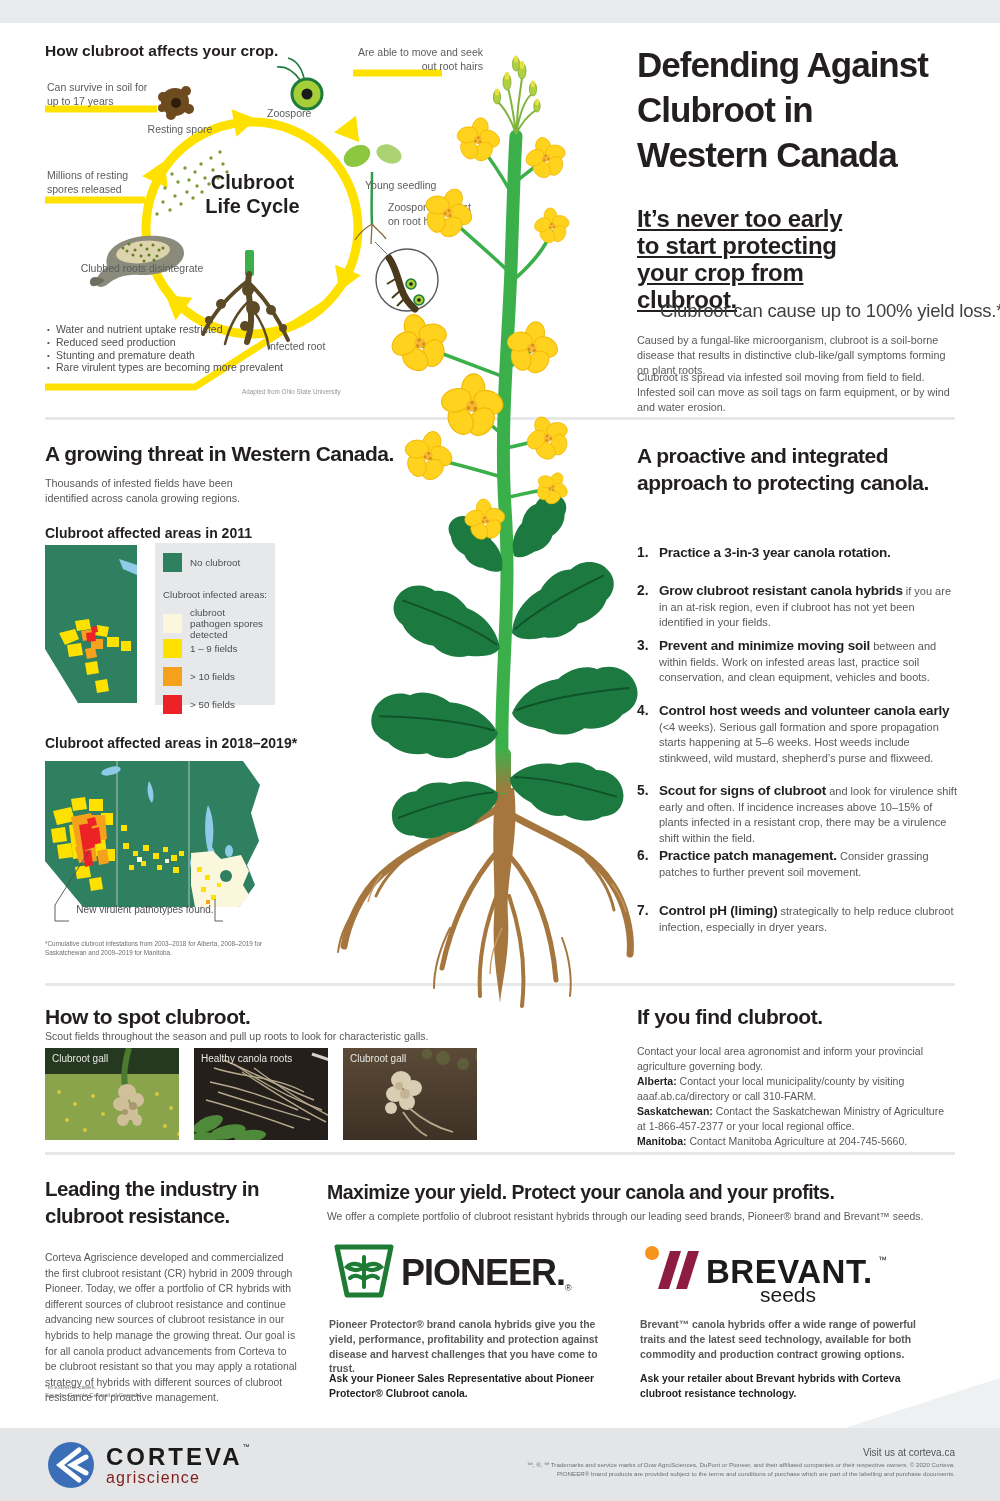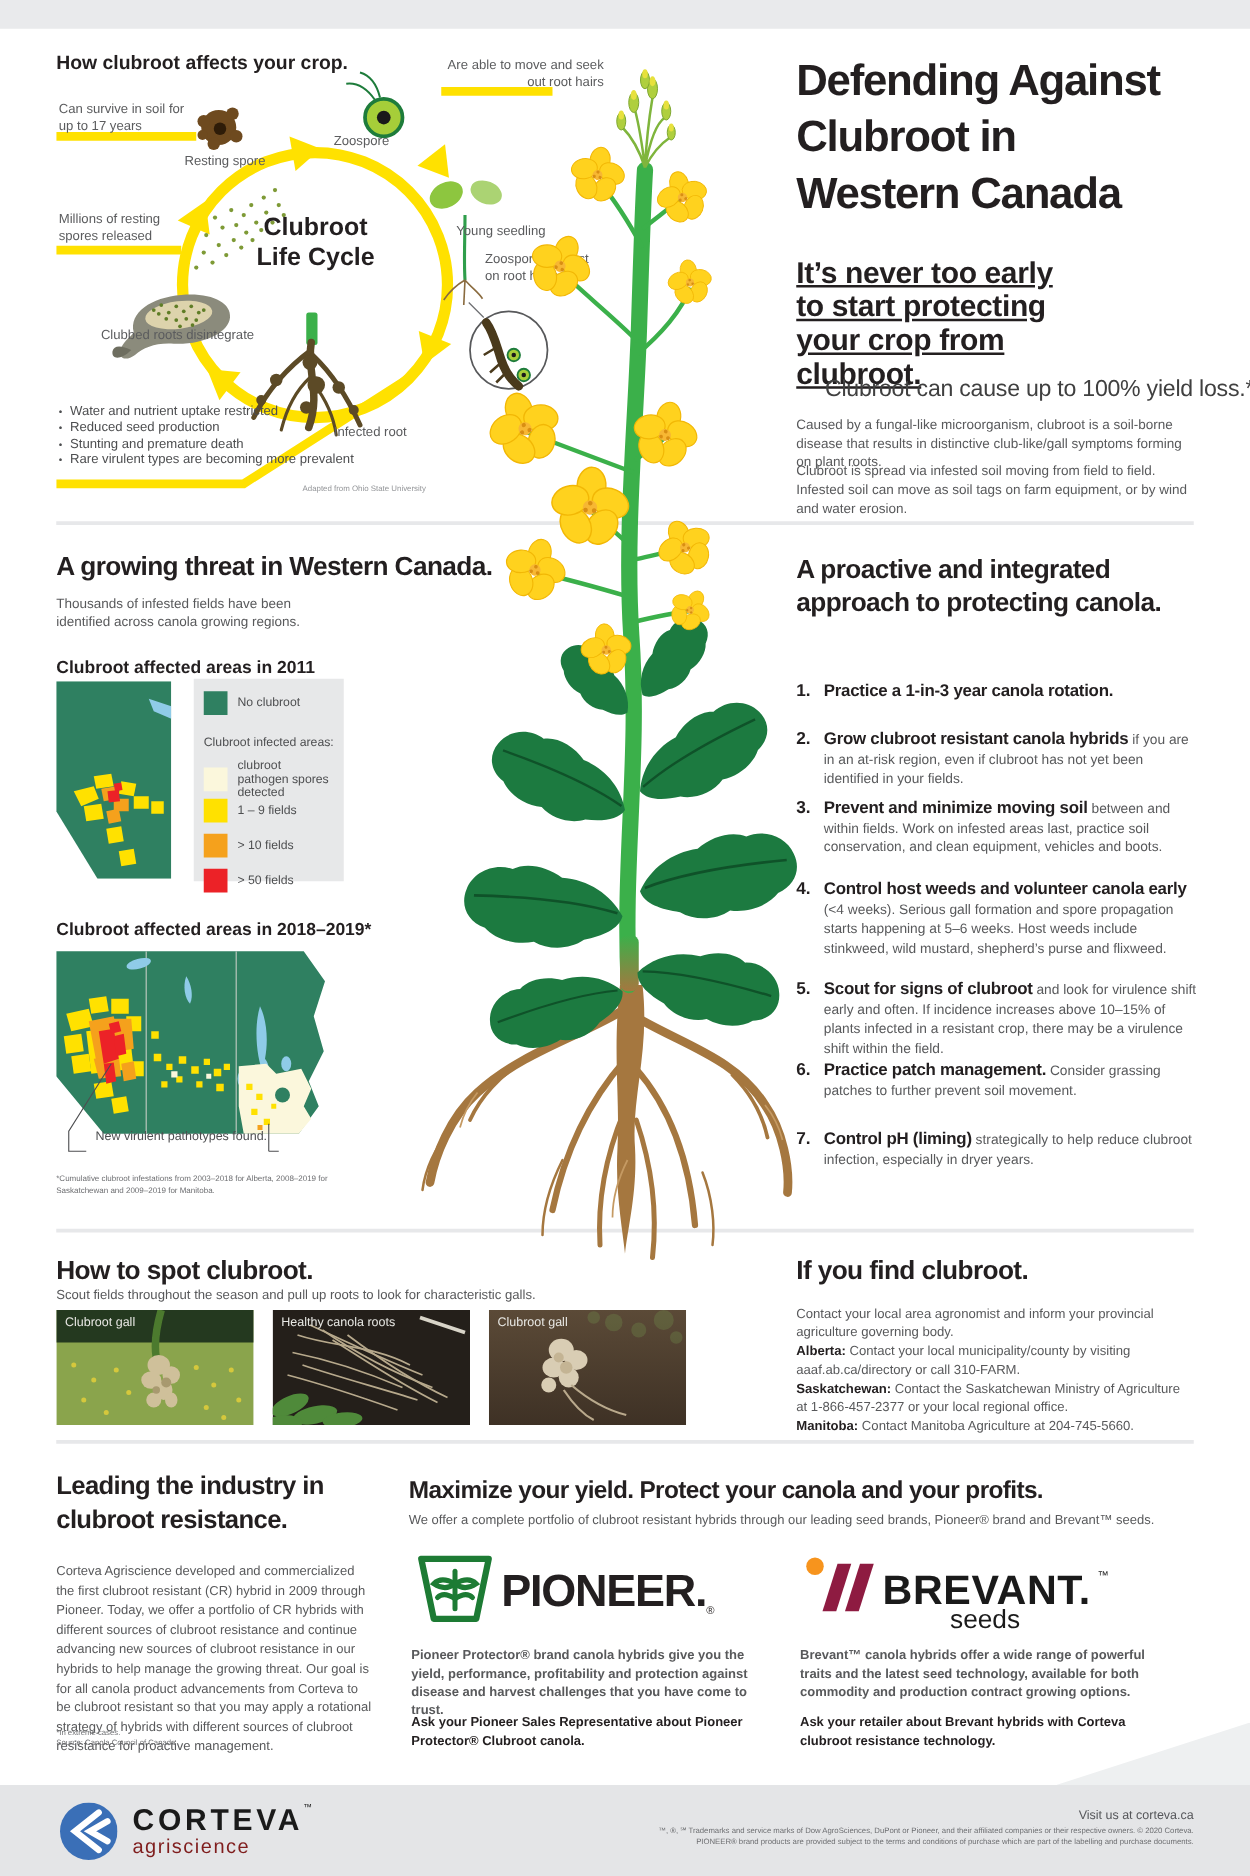--- a/index.html
+++ b/index.html
@@ -55,21 +55,21 @@
   .step .b { font-weight:800; font-size:13.5px; color:#231f20; letter-spacing:-0.2px; }
 
   
   .plant { position:absolute; left:300px; top:48px; width:370px; height:975px; z-index:3; }
 
   
   .spot { left:45px; top:998px; width:535px; }
   .spot-h { font-size:21px; }
   .spot-intro { position:absolute; top:32px; width:535px; font-size:10.5px; white-space:nowrap; }
   .photos { position:absolute; top:50px; display:flex; gap:15px; }
-  .photo { position:relative; width:158px; height:92px; overflow:hidden; }
+  .photo { position:relative; width:134px; height:92px; overflow:hidden; }
   .photo .cap { position:absolute; left:7px; top:5px; font-size:10px; color:#e8e8e4; z-index:2; }
 
   
   .find { left:637px; top:998px; width:323px; }
   .find-h { font-size:21px; }
   .find-intro { position:absolute; top:46px; width:310px; font-size:10.5px; line-height:14.5px; }
   .find-item { position:absolute; width:318px; font-size:10.5px; line-height:14.5px; }
   .find-item b { color:#231f20; font-weight:800;text-align:right; }
 
   
@@ -388,21 +388,21 @@
     <div class="callout-label">New virulent pathotypes found.</div>
     <div class="map-footnote">*Cumulative clubroot infestations from 2003–2018 for Alberta, 2008–2019 for Saskatchewan and 2009–2019 for Manitoba.</div>
   </div>
 
   <div class="sec approach">
     <div class="h1 approach-h">
       <span>A proactive and integrated</span><br>
       <span>approach to protecting canola.</span>
     </div>
     <div class="step" style="top:103px">
-      <span class="n">1.</span><span class="b">Practice a 1-in-3 year canola rotation.</span><span class="t"></span>
+      <span class="n">1.</span><span class="b">Practice a 3-in-3 year canola rotation.</span><span class="t"></span>
     </div>
     <div class="step" style="top:141px">
       <span class="n">2.</span><span class="b">Grow clubroot resistant canola hybrids</span><span class="t"> if you are in an at-risk region, even if clubroot has not yet been identified in your fields.</span>
     </div>
     <div class="step" style="top:196px">
       <span class="n">3.</span><span class="b">Prevent and minimize moving soil</span><span class="t"> between and within fields. Work on infested areas last, practice soil conservation, and clean equipment, vehicles and boots.</span>
     </div>
     <div class="step" style="top:261px">
       <span class="n">4.</span><span class="b">Control host weeds and volunteer canola early</span><span class="t"> (&lt;4 weeks). Serious gall formation and spore propagation starts happening at 5–6 weeks. Host weeds include stinkweed, wild mustard, shepherd’s purse and flixweed.</span>
     </div>

